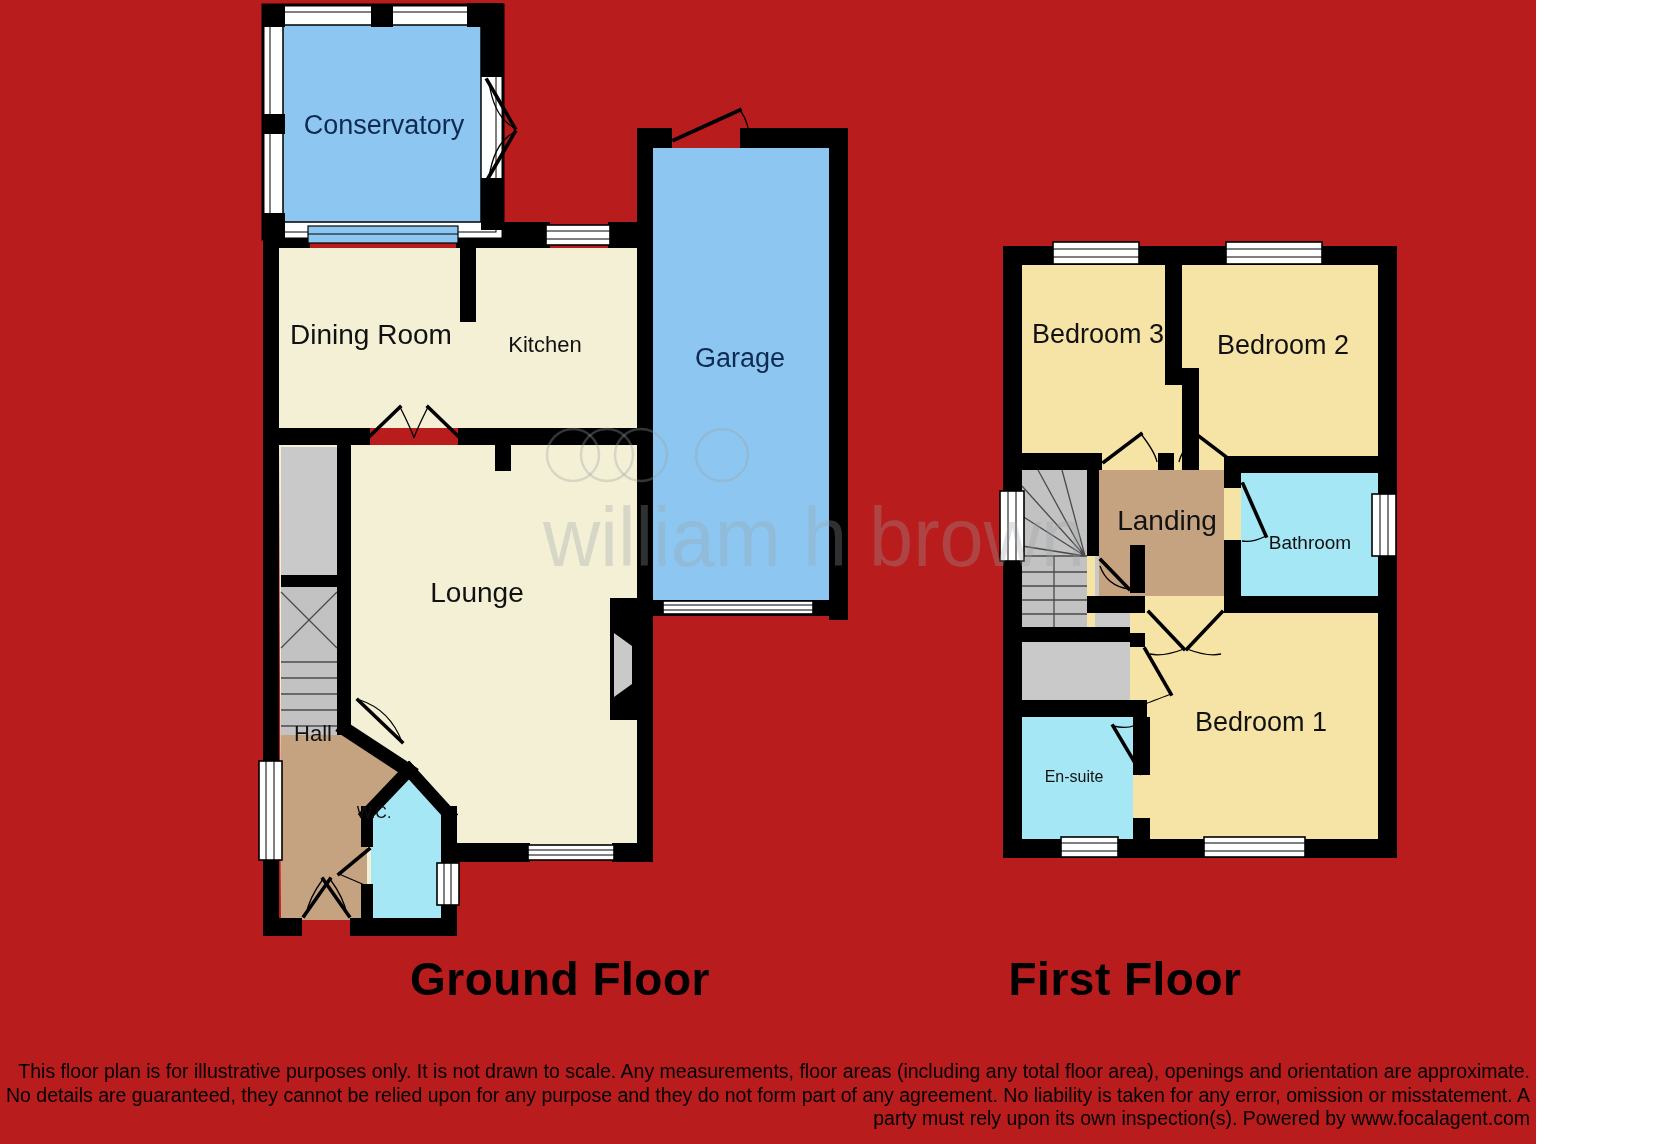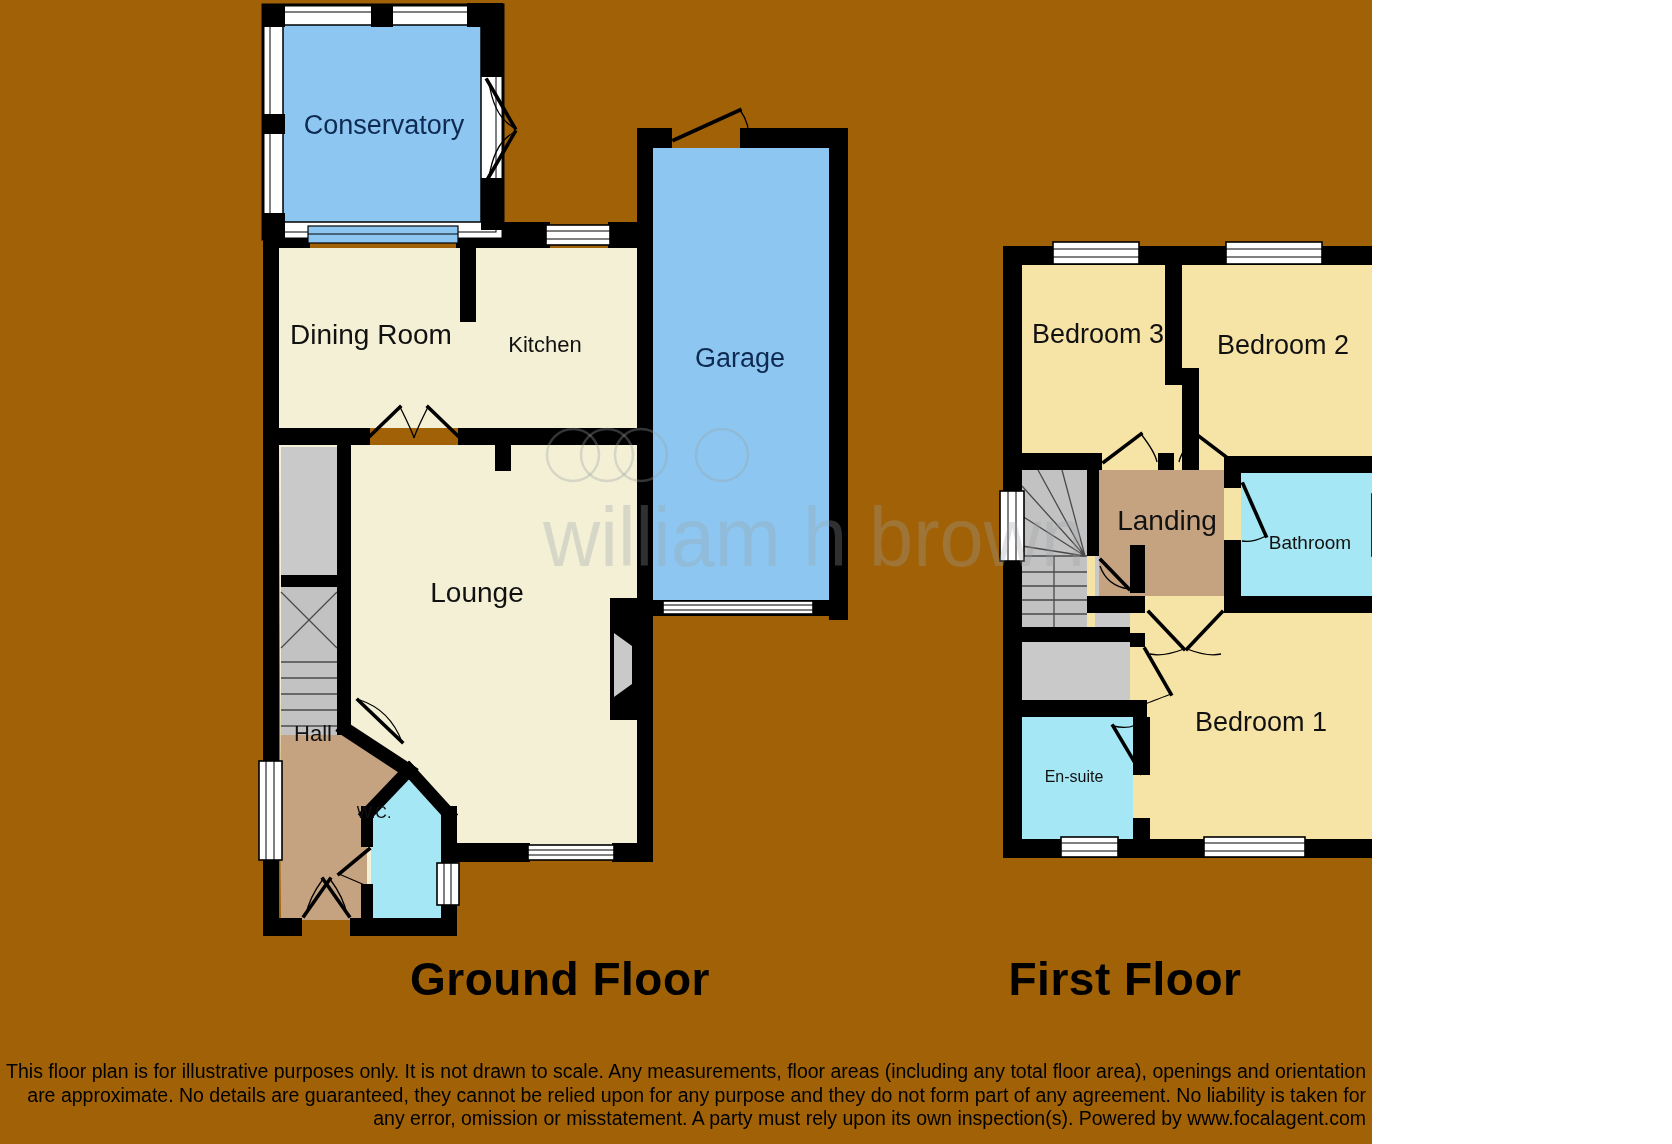--- a/index.html
+++ b/index.html
@@ -1,16 +1,16 @@
 <!DOCTYPE html>
 <html style="--room_blue: #8dc7f1; --room_cream: #f3f0d6; --room_gold: #f6e3a6; --room_tan: #c5a380; --room_cyan: #a5e7f4; --stair_gray: #c2c2c2; --closet_gray: #c9c9c9; --wall_black: #000000; --label_navy: #0e2a52; --label_black: #111111; --title_black: #000000; --watermark_gray: #9aa0a5;"><head>
 <meta charset="utf-8">
 <style>
   html,body{margin:0;padding:0;background:#fff;}
-  .canvas{position:relative;width:1372px;height:1144px;background:#a16207;overflow:hidden;
+  .canvas{position:relative;width:1536px;height:1144px;background:#b91c1c;overflow:hidden;
           font-family:"Liberation Sans",sans-serif;}
   .plan-svg{position:absolute;left:0;top:0;width:1672px;height:1144px;}
 
   
   .f-cream{fill:var(--room_cream,#f3f0d6);}
   .f-blue {fill:var(--room_blue,#8dc7f1);}
   .f-gold {fill:var(--room_gold,#f6e3a6);}
   .f-tan  {fill:var(--room_tan,#c5a380);}
   .f-cyan {fill:var(--room_cyan,#a5e7f4);}
   .f-sgray{fill:var(--stair_gray,#c2c2c2);}

